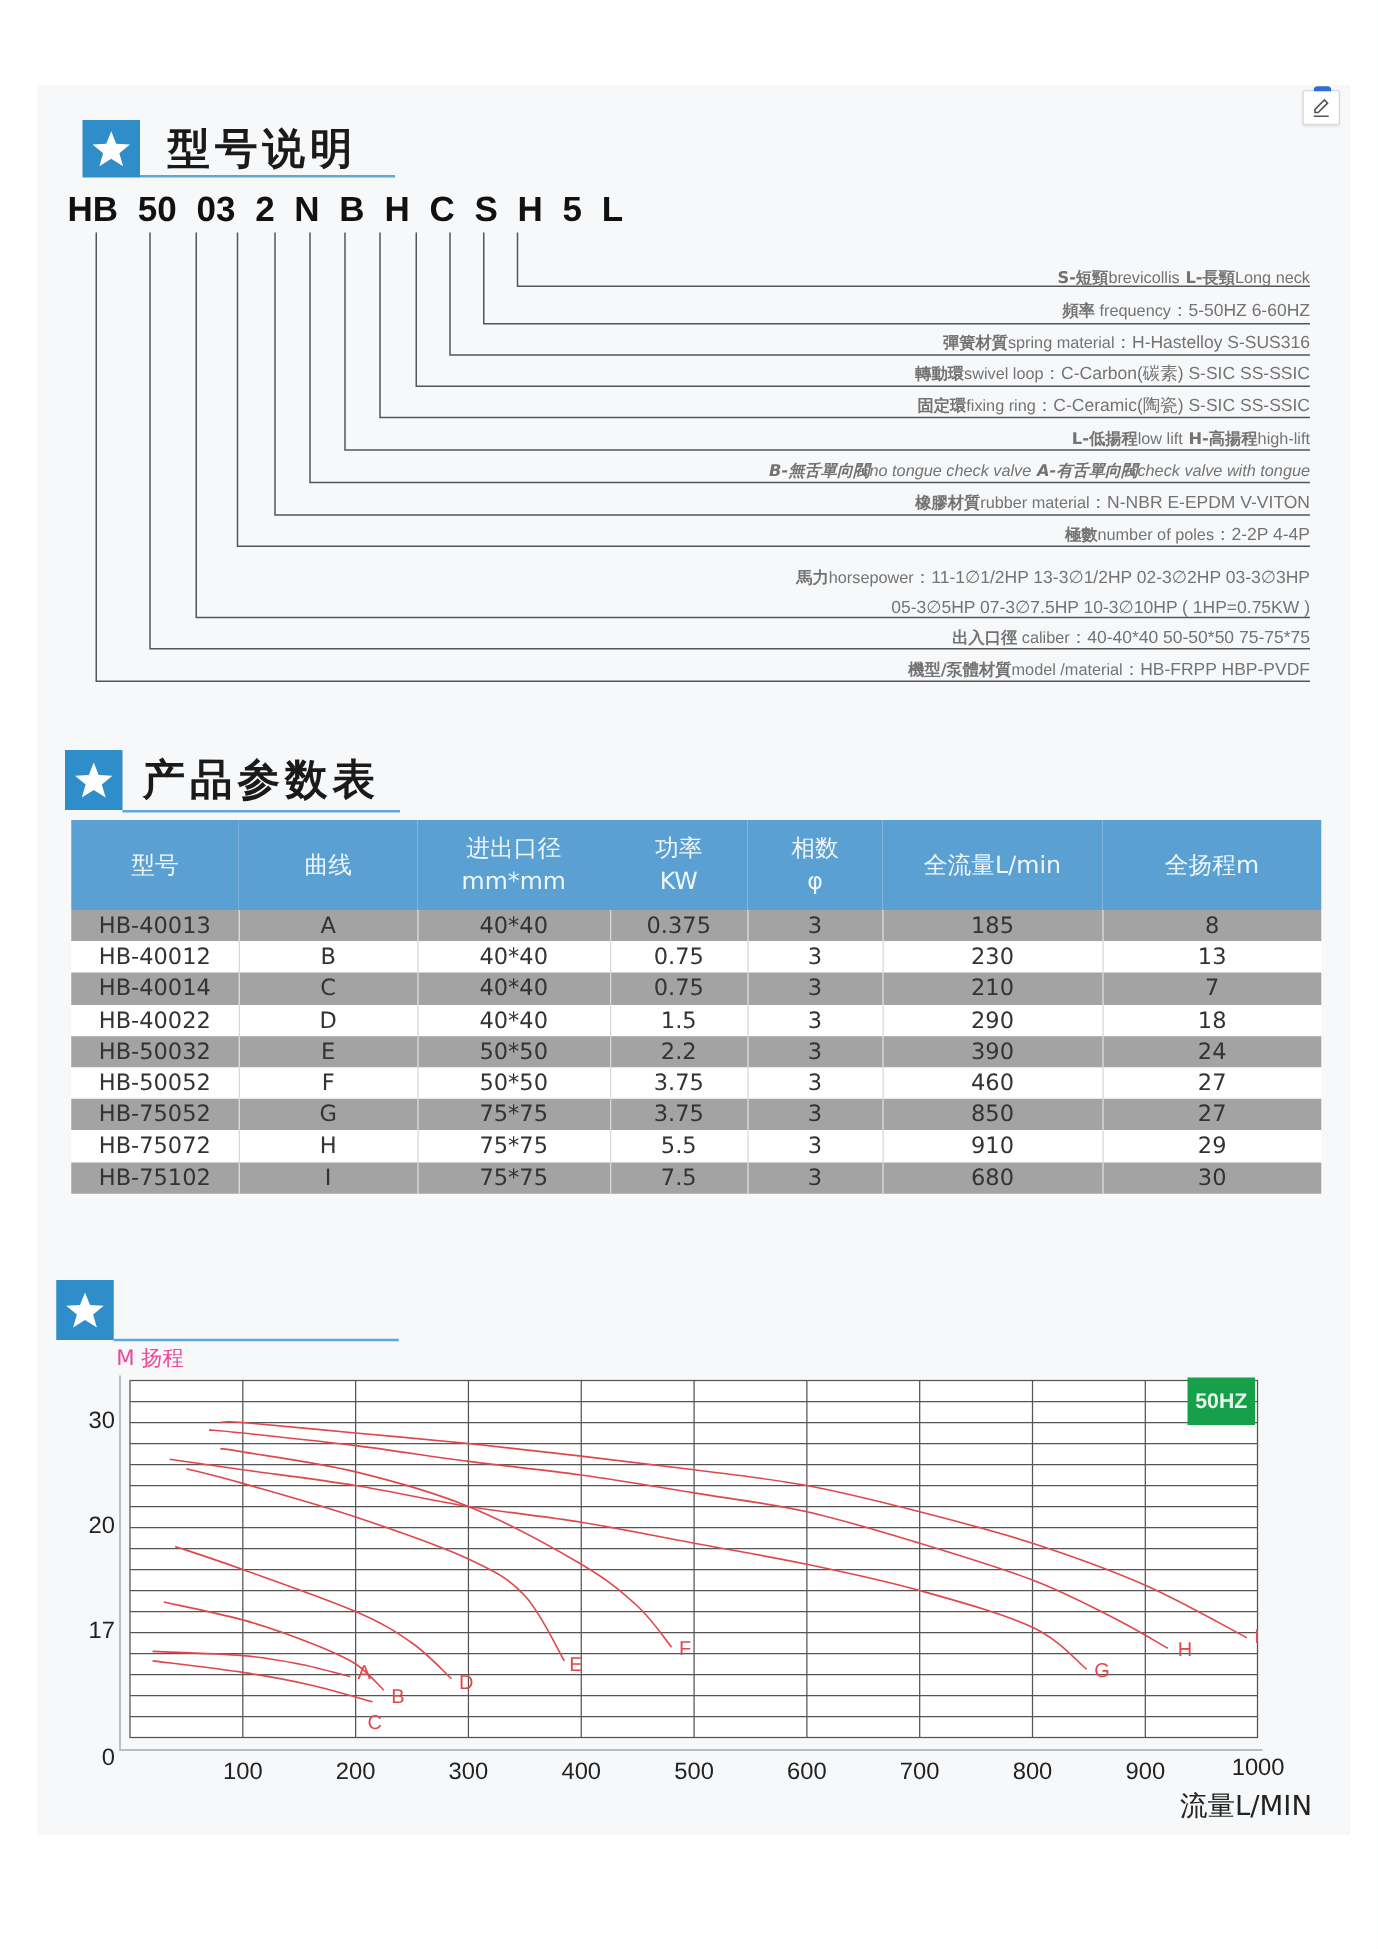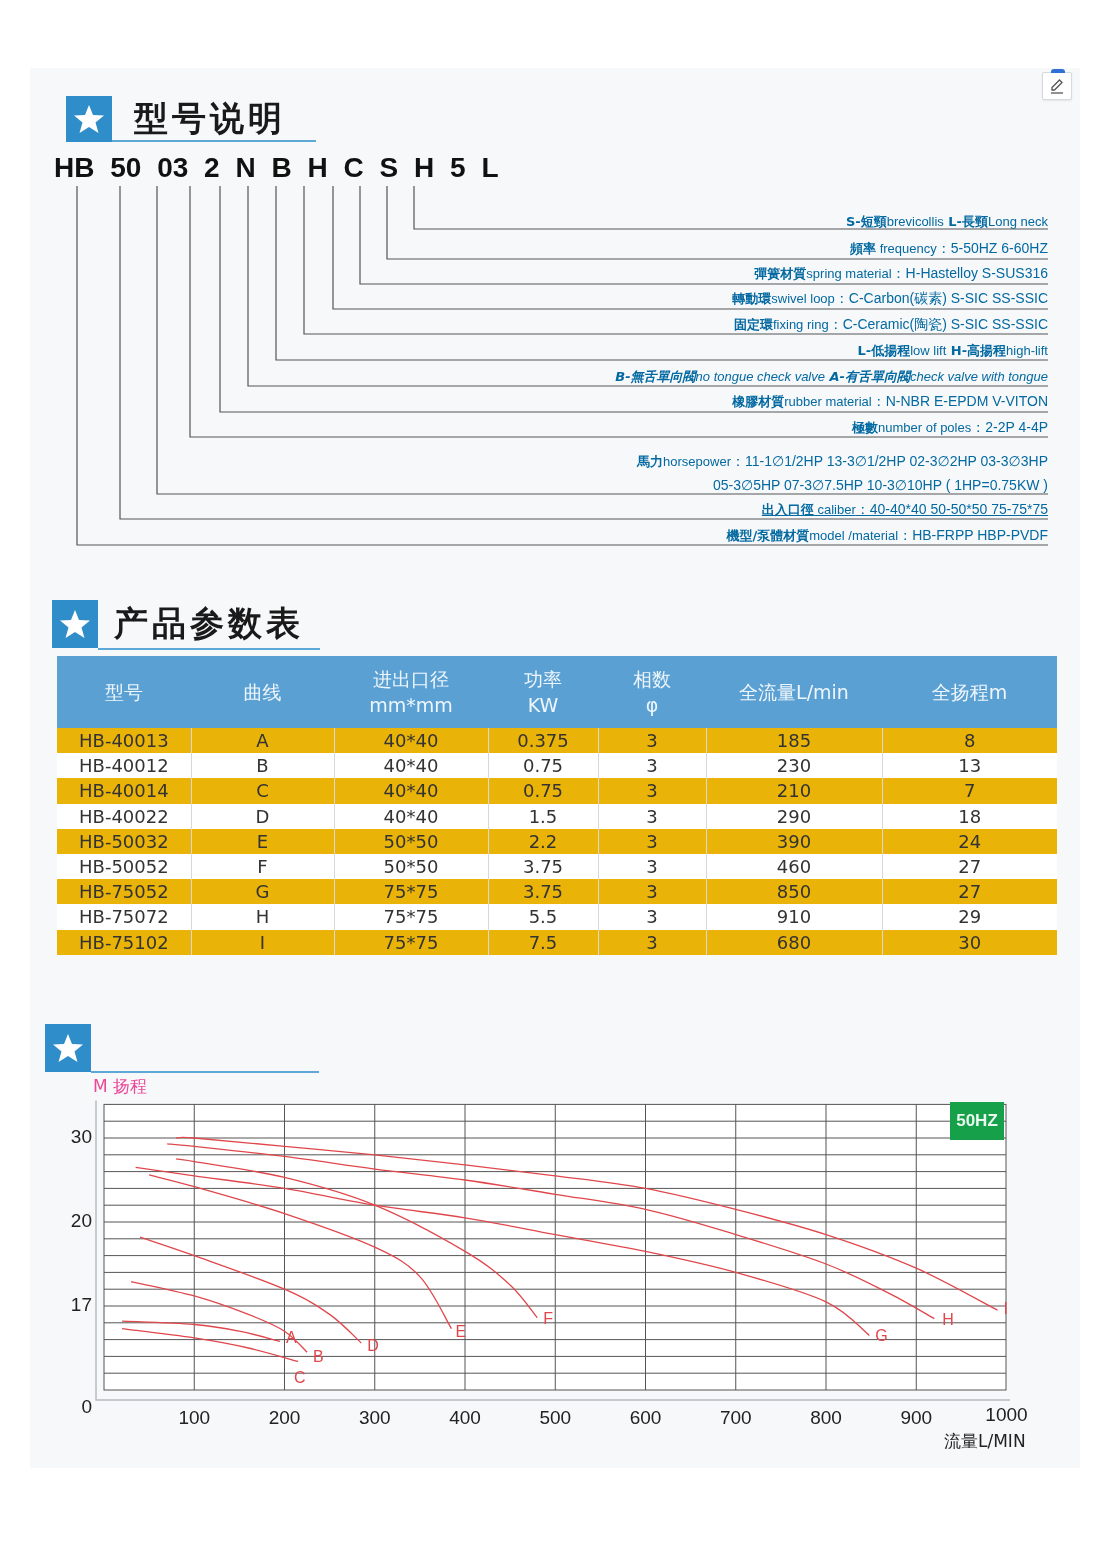--- a/index.html
+++ b/index.html
@@ -15,35 +15,35 @@
   .section-head { position: absolute; display: flex; align-items: center; }
   .star-box { width: 46px; height: 46px; background: #2f8ec9; display: flex; align-items: center; justify-content: center; }
   .star-box svg { width: 32px; height: 32px; }
   .section-title { font-family: "DejaVu Sans", sans-serif; font-weight: bold; font-size: 34px; color: #1a1a1a; letter-spacing: 4px; margin-left: 22px; }
   .section-underline { position: absolute; height: 2px; background: #5da8d6; }
 
   
   .model-code { position: absolute; left: 54px; top: 152px; font-family: "Liberation Sans", sans-serif; font-weight: bold; font-size: 28px; color: #111; letter-spacing: 0px; white-space: nowrap; }
   .model-code span { display: inline-block; }
   .code-lines { position: absolute; left: 0; top: 0; width: 1102px; height: 560px; pointer-events: none; }
-  .desc-line { position: absolute; right: 54px; font-size: 14px; color: #0369a1; white-space: nowrap; text-align: right; }
+  .desc-line { position: absolute; right: 54px; font-size: 14px; color: #737373; white-space: nowrap; text-align: right; }
   .desc-line .cn { font-family: "DejaVu Sans", sans-serif; font-weight: bold; font-size: 13px; }
   .desc-line .en-small { font-size: 13px; }
 
   
   .param-table { position: absolute; left: 57px; top: 656px; width: 1000px; border-collapse: collapse; font-family: "DejaVu Sans", sans-serif; }
   .param-table th { background: #5ba0d3; color: #eef6fc; font-weight: normal; font-size: 19px; height: 72px; line-height: 26px; text-align: center; }
   .param-table td { height: 25.2px; font-size: 18px; color: #333; text-align: center; border-right: 1px solid #d8d8d8; padding: 0; line-height: 25px; }
   .param-table td:last-child { border-right: none; }
   .param-table td:first-child { text-align: left; padding-left: 22px; }
-  .param-table tr.alt td { background: #eab308; }
+  .param-table tr.alt td { background: #a3a3a3; }
   .param-table tr.norm td { background: #ffffff; }
   .hz-badge { position: absolute; left: 950px; top: 1102px; width: 54px; height: 38px; background: #16a04a; color: #e9f7ee; font-family: "Liberation Sans", sans-serif; font-weight: bold; font-size: 17px; display: flex; align-items: center; justify-content: center; }
   .axis-label-y { position: absolute; left: 93px; top: 1075px; font-size: 17px; font-family: "DejaVu Sans", sans-serif; color: #ec4899; }
-  .axis-label-x { position: absolute; left: 944px; top: 1430px; font-size: 17px; font-family: "DejaVu Sans", sans-serif; color: #222; }
+  .axis-label-x { position: absolute; left: 944px; top: 1430px; font-size: 22px; font-family: "DejaVu Sans", sans-serif; color: #222; }
   .ytick { position: absolute; font-size: 19px; color: #222; font-family: "Liberation Sans", sans-serif; text-align: right; width: 40px; }
   .xtick { position: absolute; font-size: 19px; color: #222; font-family: "Liberation Sans", sans-serif; text-align: center; width: 60px; }
 </style>
 </head>
 <body>
 
 <div class="page-bg"></div>
 
 <div class="edit-btn">
   <svg viewBox="0 0 18 18">
@@ -120,21 +120,21 @@
 </div>
 <div class="desc-line" style="top:419px;">
   <span class="cn">極數</span><span class="en-small">number of poles</span><span>：2-2P  4-4P</span>
 </div>
 <div class="desc-line" style="top:453px;">
   <span class="cn">馬力</span><span class="en-small">horsepower</span><span>：11-1∅1/2HP  13-3∅1/2HP  02-3∅2HP  03-3∅3HP</span>
 </div>
 <div class="desc-line" style="top:477px;">
   <span>05-3∅5HP  07-3∅7.5HP  10-3∅10HP ( 1HP=0.75KW )</span>
 </div>
-<div class="desc-line" style="top:501px;text-decoration:underline;">
+<div class="desc-line" style="top:501px;">
   <span class="cn">出入口徑</span><span class="en-small"> caliber</span><span>：40-40*40  50-50*50  75-75*75</span>
 </div>
 <div class="desc-line" style="top:527px;">
   <span class="cn">機型/泵體材質</span><span class="en-small">model /material</span><span>：HB-FRPP  HBP-PVDF</span>
 </div>
 
 <div class="section-head" style="left:52px; top:600px;">
   <div class="star-box" style="width:46px;height:48px;">
     <svg viewBox="0 0 32 32">
         <polygon points="16,2 20,12 31,12.5 22.5,19.5 25.5,30 16,24 6.5,30 9.5,19.5 1,12.5 12,12" fill="#fff"></polygon>

